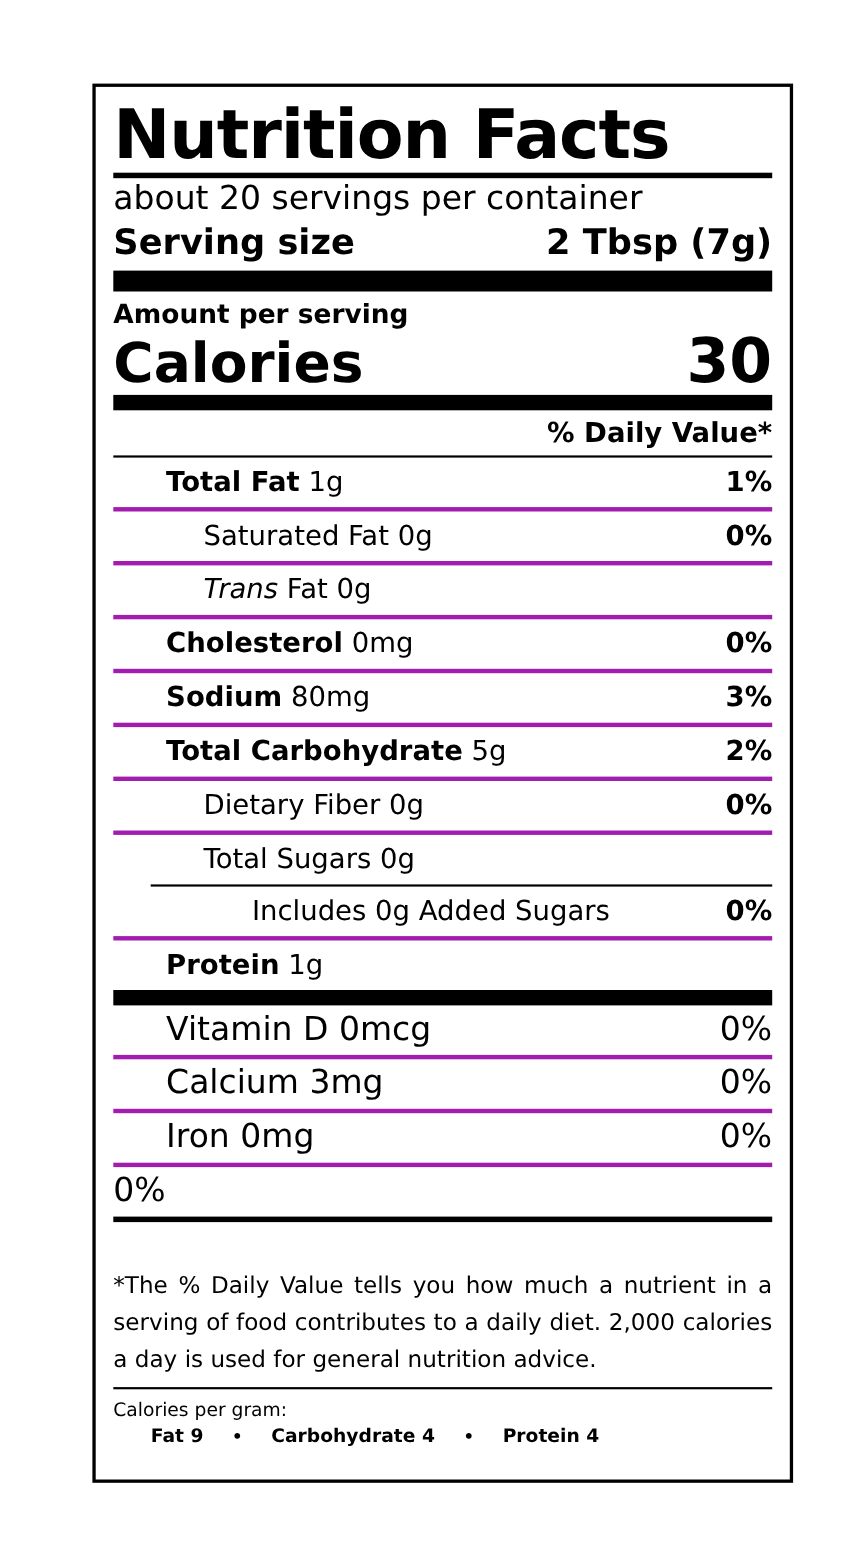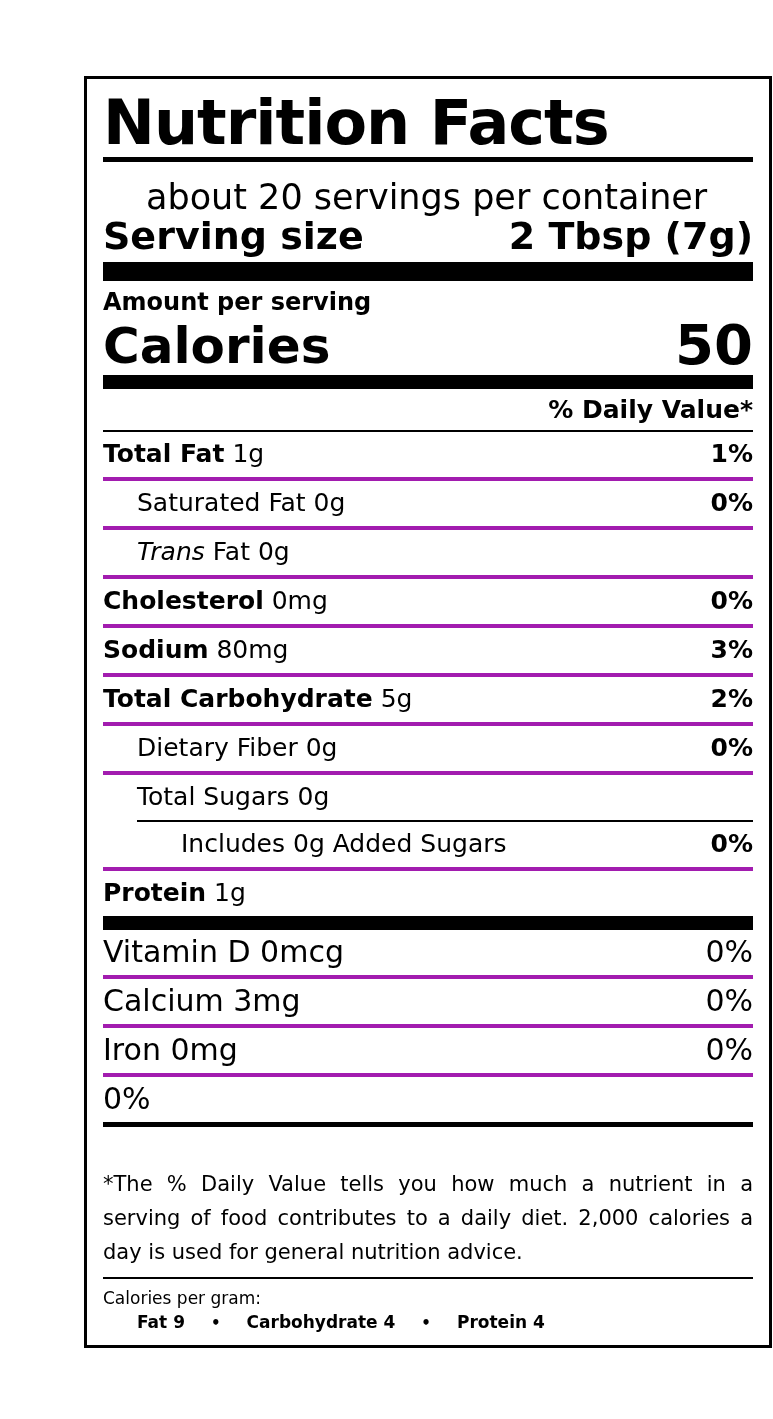--- a/index.html
+++ b/index.html
@@ -12,21 +12,21 @@
     height: 1419px;
     font-family: "DejaVu Sans", sans-serif;
     color: #000000;
     -webkit-font-smoothing: antialiased;
   }
 
   .panel {
     position: absolute;
     left: 84px;
     top: 76px;
-    width: 688px;
+    width: 637px;
     height: 1272px;
     border: 3px solid #000;
     box-sizing: border-box;
     background: #fff;
   }
 
   .inner {
     position: absolute;
     left: 16px;
     right: 16px;
@@ -42,30 +42,29 @@
     letter-spacing: -1px;
     white-space: nowrap;
   }
 
   .rule-thin   { border-bottom: 2px solid #000; }
   .rule-med    { border-bottom: 5px solid #000; }
   .rule-thick  { height: 19px; background: #000; }
   .rule-black7 { height: 14px; background: #000; }
 
   .servings {
-    font-size: 35px;
+    font-size: 30px;
     line-height: 38px;
-    padding-top: 16px;
-    margin-left: 43px;
+    padding-top: 0;
   }
   .serving-size-row {
     display: flex;
     justify-content: space-between;
     align-items: baseline;
-    font-size: 38px;
+    font-size: 32px;
     font-weight: 700;
     line-height: 40px;
     padding-bottom: 6px;
   }
 
   .amount {
     font-size: 24px;
     font-weight: 700;
     line-height: 30px;
     padding-top: 6px;
@@ -98,21 +97,21 @@
   .nrow {
     display: flex;
     justify-content: space-between;
     align-items: baseline;
     font-size: 25px;
     line-height: 32px;
     padding: 6px 0 7px 0;
     border-top: 4px solid #a21caf;
   }
   .nrow:first-of-type { border-top: none; }
-  .nrow .left { white-space: nowrap; }
+  .nrow .left { white-space: nowrap; margin-left: 48px; }
   .nrow .right { font-weight: 700; white-space: nowrap; }
   .b { font-weight: 700; }
   .i { font-style: italic; }
   .indent1 { padding-left: 34px; }
   .indent2 { padding-left: 78px; }
 
   
   .rule-indent {
     margin-left: 34px;
     border-top: 2px solid #000;
@@ -156,21 +155,21 @@
       <span>Serving size</span>
       <span>2 Tbsp (7g)</span>
     </div>
 
     <div class="rule-thick"></div>
 
     <div class="amount">Amount per serving</div>
 
     <div class="cal-row">
       <span class="cal-label">Calories</span>
-      <span class="cal-value">50</span>
+      <span class="cal-value">30</span>
     </div>
 
     <div class="rule-black7"></div>
 
     <div class="dv-row">% Daily Value*</div>
 
     <div class="nutrients">
 
       <div class="nrow" style="border-top:2px solid #000">
         <span class="left"><span class="b">Total Fat</span> <span>1g</span></span>

